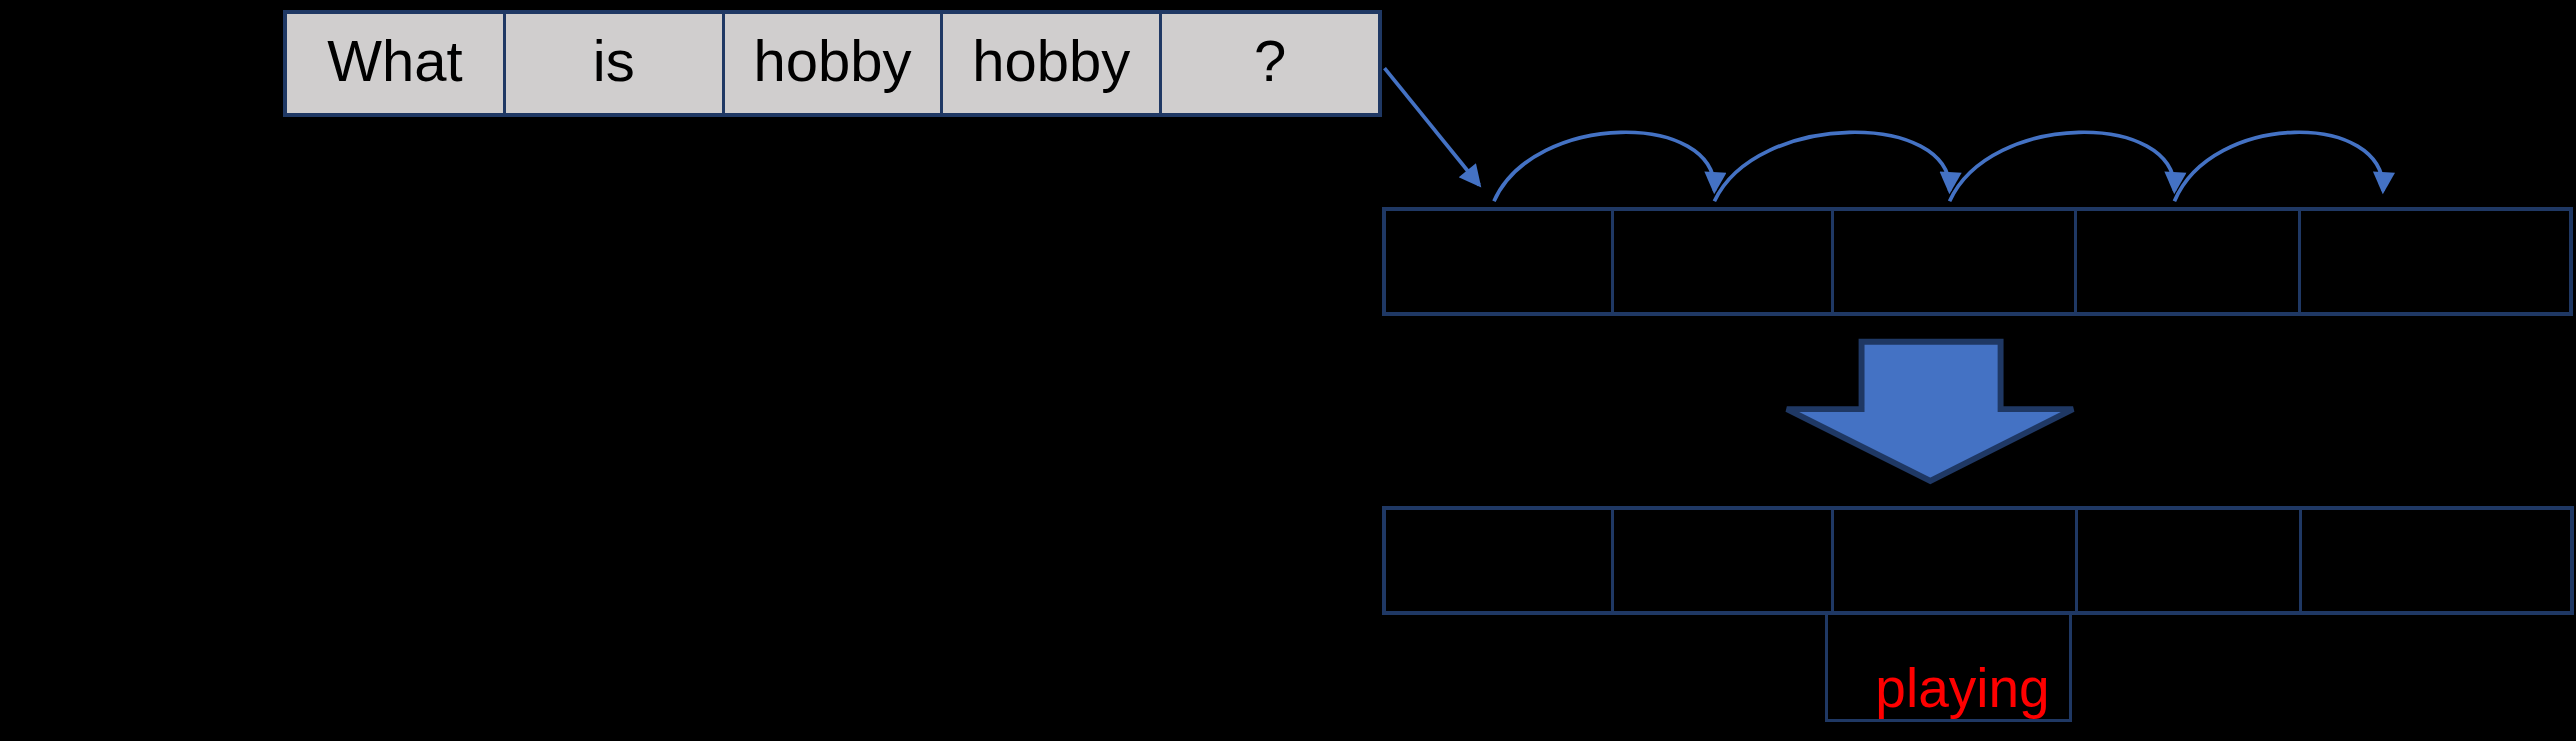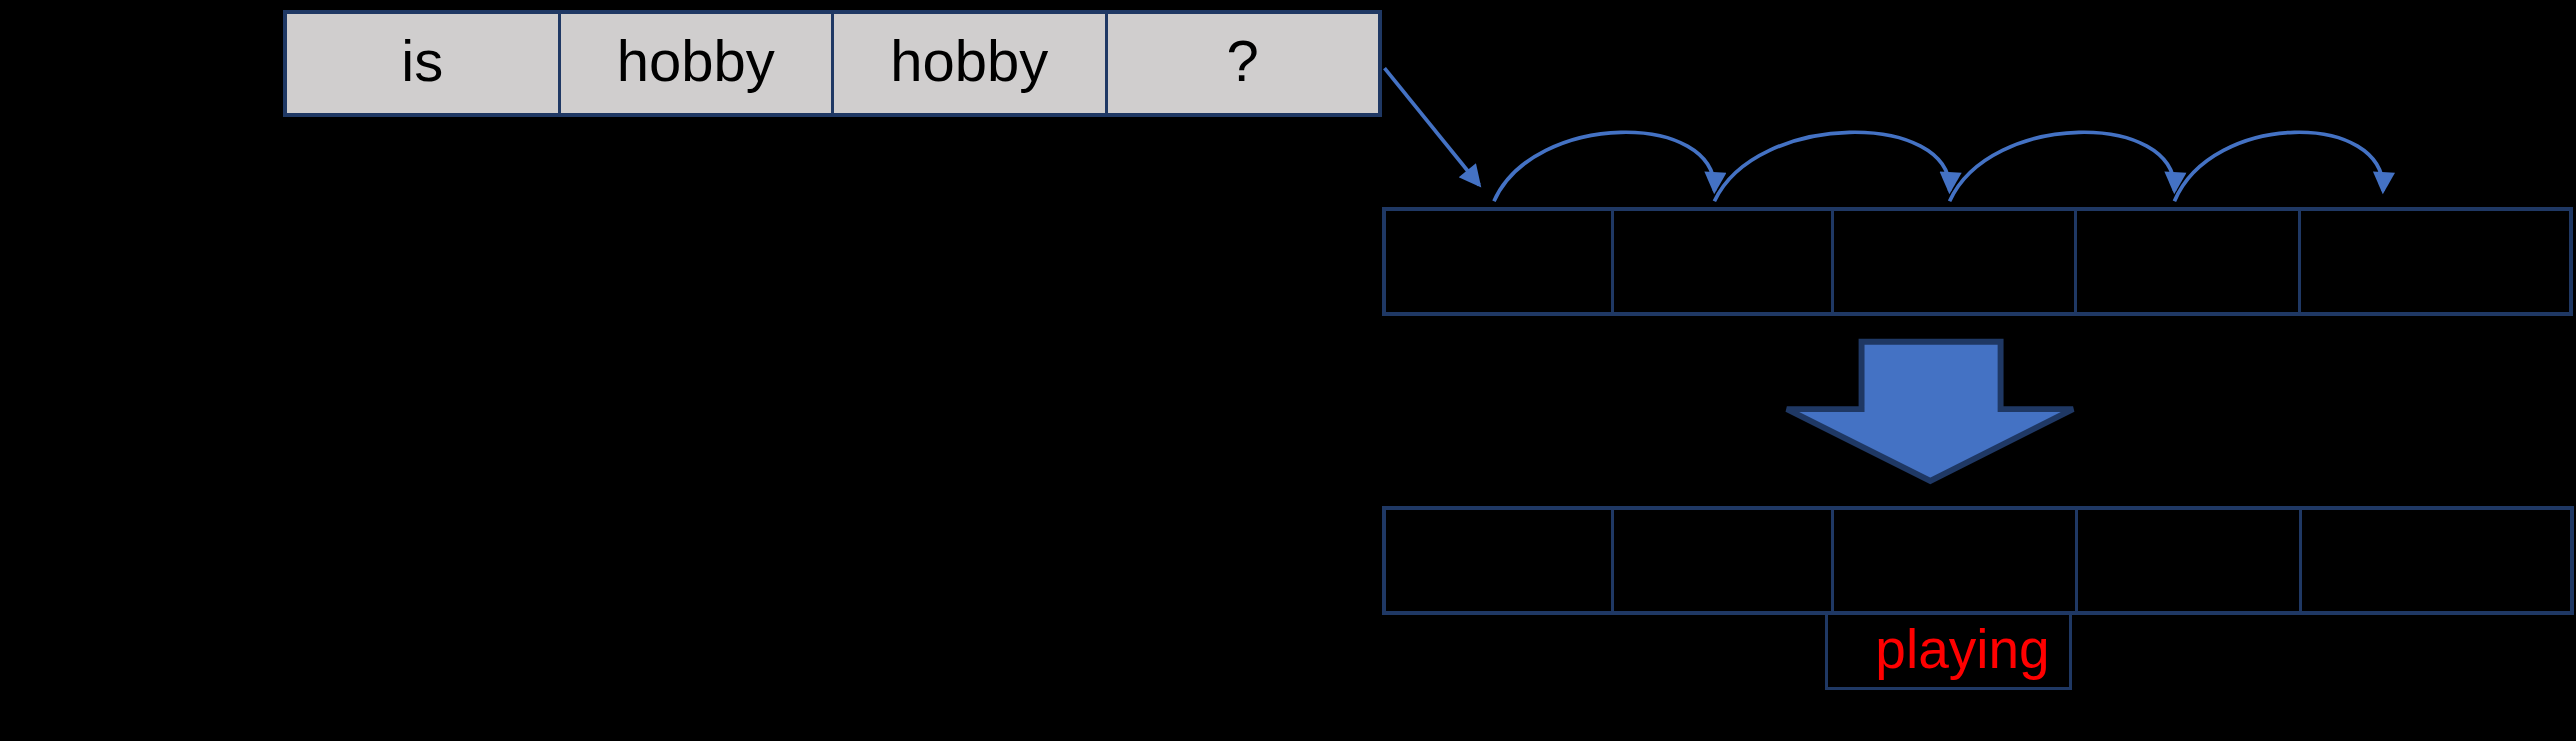--- a/index.html
+++ b/index.html
@@ -44,41 +44,44 @@
   .slot-row.row-top{left:1382px;top:207px;width:1191px;height:109px;}
   .slot-row.row-bottom{left:1382px;top:506px;width:1192px;height:109px;}
   .slot-cell{
     background:transparent;border-left:3.7px solid var(--border-navy);
   }
   .slot-cell:first-child{border-left:none;}
   .w1{width:19.0%;} .w2{width:18.6%;} .w3{width:20.6%;} .w4{width:18.9%;} .w5{width:22.9%;}
 
   
   .prediction-box{
-    position:absolute;left:1825px;top:615px;width:247px;height:75px;
+    position:absolute;left:1825px;top:615px;width:247px;height:107px;
     border:3.7px solid var(--border-navy);border-top:none;
-    display:flex;align-items:center;justify-content:center;padding-left:28px;
+    display:flex;align-items:flex-end;justify-content:center;padding-left:28px;
   }
   .prediction-box span{
     font-size:55px;color:var(--prediction-red);line-height:1;
     padding-bottom:3px;
   }
 
   
   .overlay{position:absolute;left:0;top:0;width:2576px;height:742px;pointer-events:none;}
   .thin-arrow{fill:none;stroke:var(--arrow-blue);stroke-width:5;}
   .block-arrow{fill:var(--arrow-blue);stroke:var(--border-navy);stroke-width:8;stroke-linejoin:miter;}
   .arrow-head-fill{fill:var(--arrow-blue);}
 </style>
 </head>
 <body>
 
 <div class="canvas">
 
   <div class="sentence-row">
+    <div class="token-cell">
+      <span>What</span>
+    </div>
     <div class="token-cell">
       <span>is</span>
     </div>
     <div class="token-cell">
       <span>hobby</span>
     </div>
     <div class="token-cell">
       <span>hobby</span>
     </div>
     <div class="token-cell">

